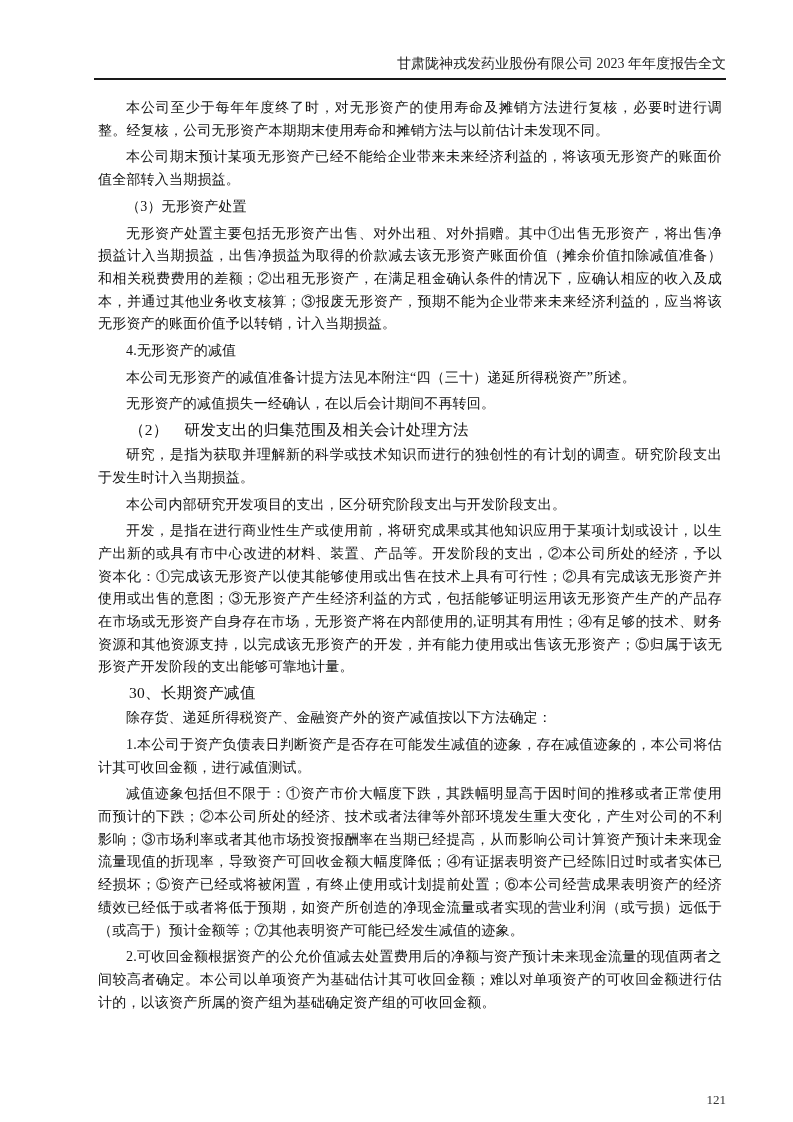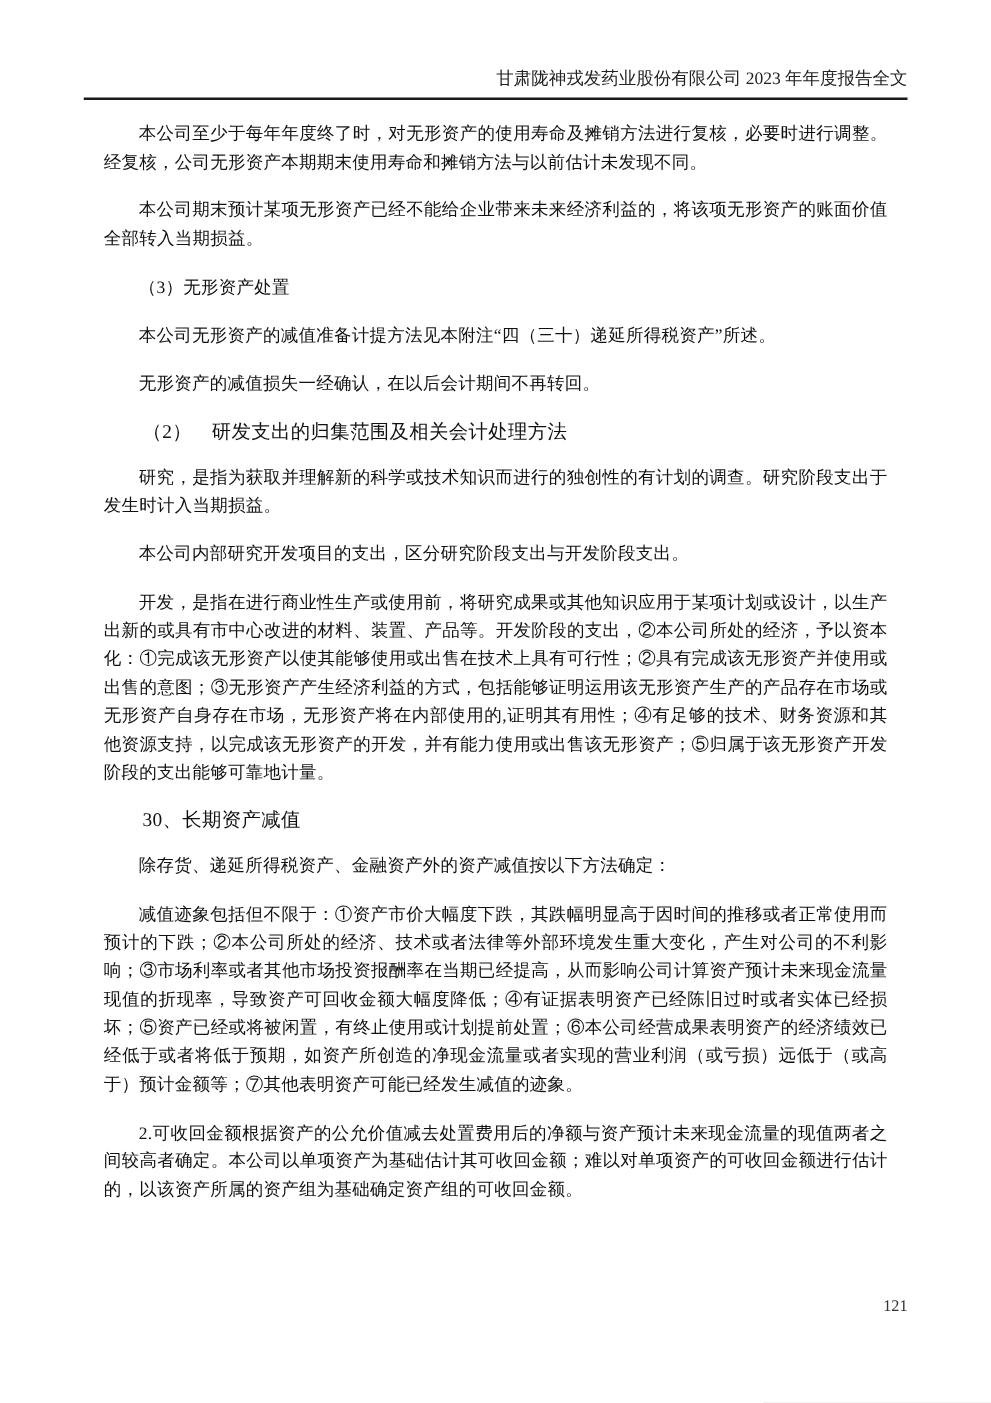--- a/index.html
+++ b/index.html
@@ -3,41 +3,41 @@
 <meta charset="utf-8">
 <style>
   html, body { margin: 0; padding: 0; background: #e8e8e8; }
   .page {
     position: relative;
     width: 793px;
     height: 1122px;
     margin: 0 auto;
     background: #ffffff;
     box-sizing: border-box;
-    padding: 55px 67px 0 67px;
+    padding: 55px 67px 0 94px;
     color: #111111;
     font-family: "Liberation Serif", "DejaVu Serif", serif;
   }
   .header-title {
     text-align: right;
     font-size: 14px;
     line-height: 18px;
     padding-bottom: 5px;
     border-bottom: 2px solid #1a1a1a;
     color: #222222;
   }
   .doc-body {
     margin-top: 17px;
     font-size: 14px;
     line-height: 22.7px;
     text-align: justify;
     letter-spacing: 0.2px;
   }
   .doc-body p {
-    margin: 16px;
+    margin: 4px;
     text-indent: 2em;
     word-break: break-all;
   }
   .h-sub {
     font-weight: normal;
     font-size: 15.5px;
     line-height: 20px;
     margin: 21px 0 26px 0;
     text-indent: 0;
     letter-spacing: 0.3px;
@@ -45,51 +45,54 @@
   .h-sub2 {
     font-weight: normal;
     font-size: 15.5px;
     line-height: 20px;
     margin: 29px 0 22px 0;
     text-indent: 0;
     letter-spacing: 0.3px;
   }
   .page-footer {
     position: absolute;
-    top: 1037px;
+    top: 1092px;
     right: 67px;
     font-size: 13px;
     color: #333333;
   }
 </style>
 </head>
 <body>
 
 <div class="page">
 
   <div class="header">
     <div class="header-title">甘肃陇神戎发药业股份有限公司 2023 年年度报告全文</div>
   </div>
 
   <div class="doc-body">
     <p>本公司至少于每年年度终了时，对无形资产的使用寿命及摊销方法进行复核，必要时进行调整。经复核，公司无形资产本期期末使用寿命和摊销方法与以前估计未发现不同。</p>
     <p>本公司期末预计某项无形资产已经不能给企业带来未来经济利益的，将该项无形资产的账面价值全部转入当期损益。</p>
     <p>（3）无形资产处置</p>
+    <p>无形资产处置主要包括无形资产出售、对外出租、对外捐赠。其中①出售无形资产，将出售净损益计入当期损益，出售净损益为取得的价款减去该无形资产账面价值（摊余价值扣除减值准备）和相关税费费用的差额；②出租无形资产，在满足租金确认条件的情况下，应确认相应的收入及成本，并通过其他业务收支核算；③报废无形资产，预期不能为企业带来未来经济利益的，应当将该无形资产的账面价值予以转销，计入当期损益。</p>
+    <p>4.无形资产的减值</p>
     <p>本公司无形资产的减值准备计提方法见本附注“四（三十）递延所得税资产”所述。</p>
     <p>无形资产的减值损失一经确认，在以后会计期间不再转回。</p>
 
     <p class="h-sub">（2）　研发支出的归集范围及相关会计处理方法</p>
 
     <p>研究，是指为获取并理解新的科学或技术知识而进行的独创性的有计划的调查。研究阶段支出于发生时计入当期损益。</p>
     <p>本公司内部研究开发项目的支出，区分研究阶段支出与开发阶段支出。</p>
     <p>开发，是指在进行商业性生产或使用前，将研究成果或其他知识应用于某项计划或设计，以生产出新的或具有市中心改进的材料、装置、产品等。开发阶段的支出，②本公司所处的经济，予以资本化：①完成该无形资产以使其能够使用或出售在技术上具有可行性；②具有完成该无形资产并使用或出售的意图；③无形资产产生经济利益的方式，包括能够证明运用该无形资产生产的产品存在市场或无形资产自身存在市场，无形资产将在内部使用的,证明其有用性；④有足够的技术、财务资源和其他资源支持，以完成该无形资产的开发，并有能力使用或出售该无形资产；⑤归属于该无形资产开发阶段的支出能够可靠地计量。</p>
 
     <p class="h-sub2">30、长期资产减值</p>
 
     <p>除存货、递延所得税资产、金融资产外的资产减值按以下方法确定：</p>
+    <p>1.本公司于资产负债表日判断资产是否存在可能发生减值的迹象，存在减值迹象的，本公司将估计其可收回金额，进行减值测试。</p>
     <p>减值迹象包括但不限于：①资产市价大幅度下跌，其跌幅明显高于因时间的推移或者正常使用而预计的下跌；②本公司所处的经济、技术或者法律等外部环境发生重大变化，产生对公司的不利影响；③市场利率或者其他市场投资报酬率在当期已经提高，从而影响公司计算资产预计未来现金流量现值的折现率，导致资产可回收金额大幅度降低；④有证据表明资产已经陈旧过时或者实体已经损坏；⑤资产已经或将被闲置，有终止使用或计划提前处置；⑥本公司经营成果表明资产的经济绩效已经低于或者将低于预期，如资产所创造的净现金流量或者实现的营业利润（或亏损）远低于（或高于）预计金额等；⑦其他表明资产可能已经发生减值的迹象。</p>
     <p>2.可收回金额根据资产的公允价值减去处置费用后的净额与资产预计未来现金流量的现值两者之间较高者确定。本公司以单项资产为基础估计其可收回金额；难以对单项资产的可收回金额进行估计的，以该资产所属的资产组为基础确定资产组的可收回金额。</p>
   </div>
 
   <div class="page-footer">
     <span>121</span>
   </div>
 
 </div>
 

